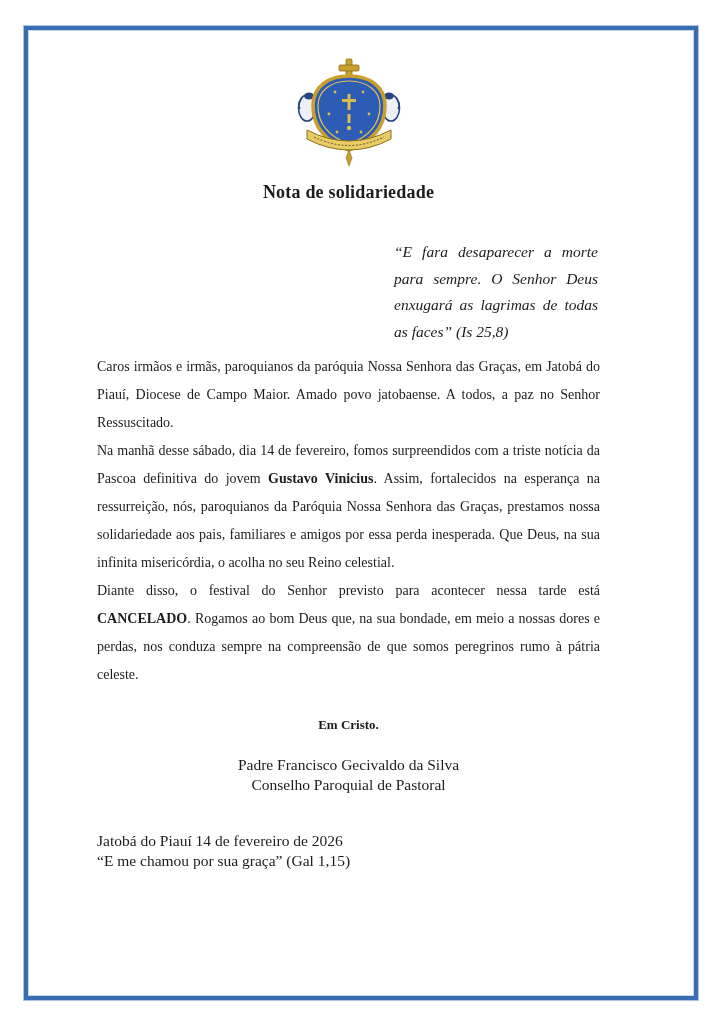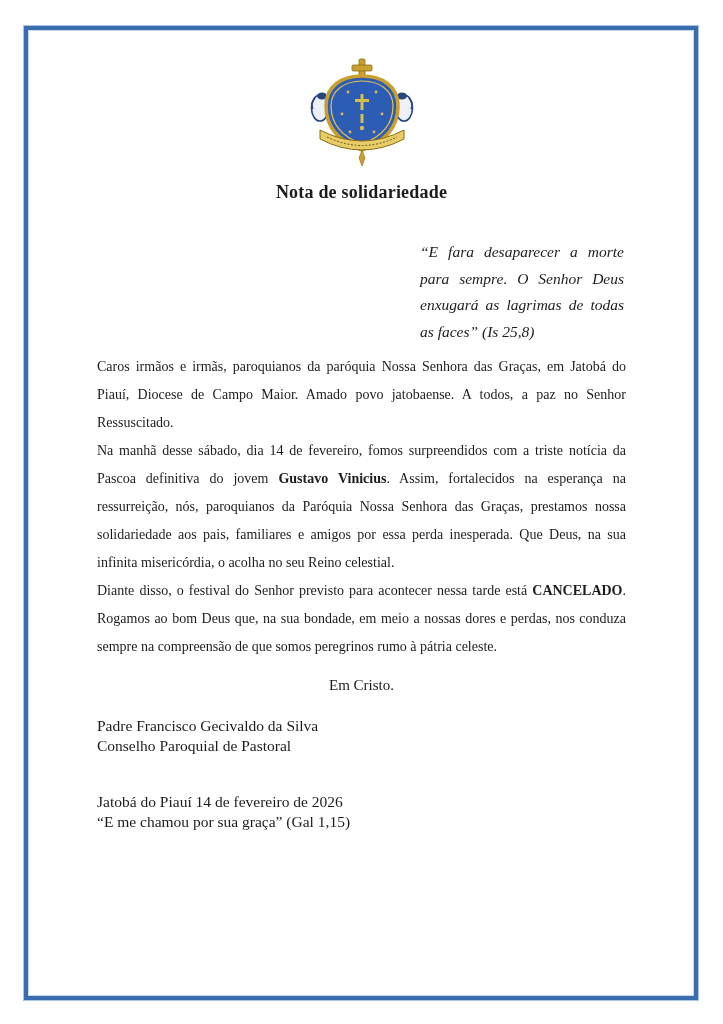--- a/index.html
+++ b/index.html
@@ -10,21 +10,21 @@
     font-family: "Liberation Serif", serif;
     color: #1c1c1c;
     position: relative;
     overflow: hidden;
   }
   .sheet {
     position: absolute;
     top: 26px; left: 24px; right: 25px; bottom: 24px;
     border: 4px solid #3a6cb0;
     box-shadow: 0 0 0 1px #a9c4e4, inset 0 0 0 1px #c3d6ec;
-    padding: 28px 68px 0 69px;
+    padding: 28px 94px 0 69px;
   }
   .crest-wrap { text-align: center; height: 108px; }
   .doc-title {
     text-align: center;
     font-weight: bold;
     font-size: 18px;
     margin-top: 16px;
     letter-spacing: 0.2px;
   }
   .epigraph {
@@ -37,26 +37,26 @@
   }
   .body-text {
     margin-top: 4px;
     font-size: 14px;
     line-height: 28px;
     text-align: justify;
   }
   .body-text p { margin: 0; }
   .salutation {
     text-align: center;
-    font-weight: normal;
-    font-size: 15px;
-    margin-top: 16px;
+    font-weight: bold;
+    font-size: 13px;
+    margin-top: 28px;
   }
   .signature {
-    text-align: left;
+    text-align: center;
     font-size: 15.5px;
     line-height: 20px;
     margin-top: 22px;
   }
   .footer-block {
     font-size: 15.5px;
     line-height: 20px;
     margin-top: 36px;
   }
 </style>

